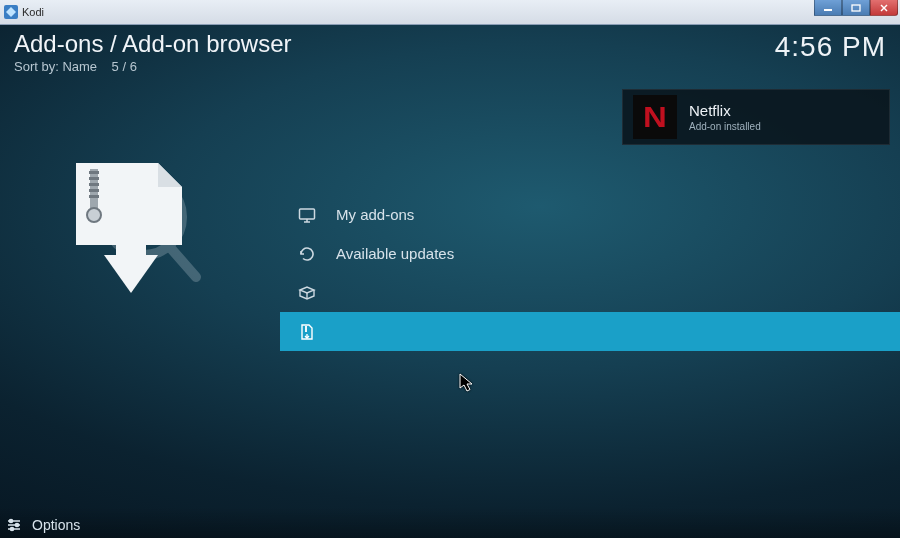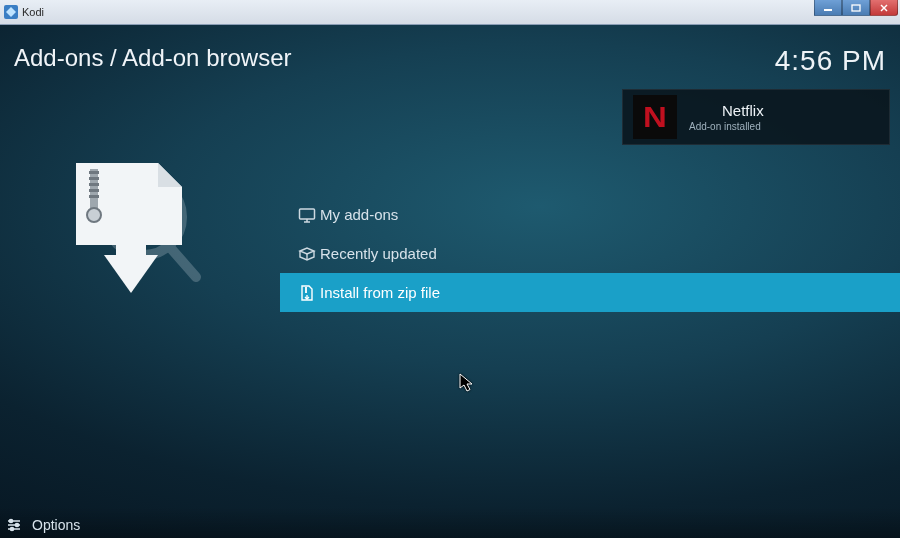--- a/index.html
+++ b/index.html
@@ -46,21 +46,21 @@
     width: 900px;
     height: 518px;
     background: radial-gradient(ellipse 120% 90% at 60% 35%, #1e5a6f 0%, #153f52 35%, #0b2230 65%, #05101a 100%);
     color: #e6edf2;
     overflow: hidden;
   }
   
   
   .header {
     position: absolute;
-    top: 20px; left: 14px; right: 14px;
+    top: 6px; left: 14px; right: 14px;
     display: flex; justify-content: space-between;
   }
   .breadcrumb {
     font-size: 24px; font-weight: 300; color: #f0f4f8;
     line-height: 1.1;
   }
   .sort-line {
     font-size: 13px; color: #b7c6d0; margin-top: 2px;
   }
   .clock {
@@ -91,33 +91,33 @@
   .toast-icon {
     width: 44px; height: 44px;
     background: #0a0a0a;
     display: flex; align-items: center; justify-content: center;
   }
   .toast-icon span {
     color: #c0101f; font-weight: 800; font-size: 30px;
     font-family: 'Arial Black', Arial, sans-serif;
     transform: scaleX(1.1);
   }
-  .toast-text .t-title { font-size: 15px; color: #eef3f7; margin-left: 33px; }
+  .toast-text .t-title { font-size: 15px; color: #eef3f7; }
   .toast-text .t-sub { font-size: 10px; color: #9fb1bd; margin-top: 2px; }
   
   
   .menu {
     position: absolute;
     left: 280px; right: 0;
     top: 170px;
   }
   .menu-item {
     height: 39px;
     display: flex; align-items: center;
-    gap: 4px;
+    gap: 20px;
     padding-left: 18px;
     cursor: pointer;
     color: #d7e2ea;
   }
   .menu-item .mi-icon {
     width: 18px; height: 18px;
     display: flex; align-items: center; justify-content: center;
     color: #cdd9e1;
   }
   .menu-item .mi-label { font-size: 15px; }
@@ -176,20 +176,26 @@
         </svg>
     </div>
   </div>
 </div>
 
 <div class="app">
 
   <div class="header">
     <div>
       <div class="breadcrumb">Add-ons / Add-on browser</div>
+      <div class="sort-line">
+        <span>Sort by:</span>
+        <span>Name</span>
+        &nbsp;&nbsp;
+        <span>5 / 6</span>
+      </div>
     </div>
     <div class="clock">4:56 PM</div>
   </div>
 
   <div class="side-illustration">
     <svg viewBox="0 0 150 150">
 
       <g opacity="0.25" stroke="#cfd9e0" stroke-width="10" fill="none">
         <circle cx="88" cy="62" r="38"></circle>
         <line x1="112" y1="90" x2="140" y2="122" stroke-linecap="round"></line>
@@ -233,46 +239,53 @@
       <span class="mi-icon">
         <svg viewBox="0 0 18 18" width="18" height="18" fill="none" stroke="currentColor" stroke-width="1.5">
           <rect x="1.5" y="3" width="15" height="10" rx="1"></rect>
           <line x1="6" y1="16" x2="12" y2="16"></line>
           <line x1="9" y1="13" x2="9" y2="16"></line>
         </svg>
       </span>
       <span class="mi-label">My add-ons</span>
     </div>
 
+    <div class="menu-item">
+      <span class="mi-icon">
+        <svg viewBox="0 0 18 18" width="18" height="18" fill="none" stroke="currentColor" stroke-width="1.6">
+          <path d="M3 9a6 6 0 1 1 2 4.5"></path>
+          <polyline points="3,6 3,9 6,9"></polyline>
+        </svg>
+      </span>
+      <span class="mi-label">Available updates</span>
+    </div>
 
     <div class="menu-item">
       <span class="mi-icon">
         <svg viewBox="0 0 18 18" width="18" height="18" fill="none" stroke="currentColor" stroke-width="1.4">
           <path d="M2 6l7-3 7 3-7 3-7-3z"></path>
           <path d="M2 6v6l7 3 7-3V6"></path>
           <path d="M9 9v6"></path>
         </svg>
       </span>
-      <span class="mi-label">Recently updated</span>
     </div>
 
 
     <div class="menu-item selected">
       <span class="mi-icon">
         <svg viewBox="0 0 18 18" width="18" height="18" fill="none" stroke="currentColor" stroke-width="1.4">
           <path d="M4 2h7l3 3v11H4z"></path>
           <line x1="8" y1="3" x2="8" y2="9"></line>
           <line x1="7" y1="4" x2="9" y2="4"></line>
           <line x1="7" y1="6" x2="9" y2="6"></line>
           <line x1="7" y1="8" x2="9" y2="8"></line>
           <line x1="9" y1="11" x2="9" y2="15"></line>
           <polyline points="7,13 9,15 11,13"></polyline>
         </svg>
       </span>
-      <span class="mi-label">Install from zip file</span>
     </div>
 
 
   </div>
 
   <div class="cursor">
     <svg viewBox="0 0 16 20">
       <polygon points="1,1 1,15 5,12 8,18 11,16.5 8,11 13,11" fill="#000" stroke="#fff" stroke-width="1"></polygon>
     </svg>
   </div>

